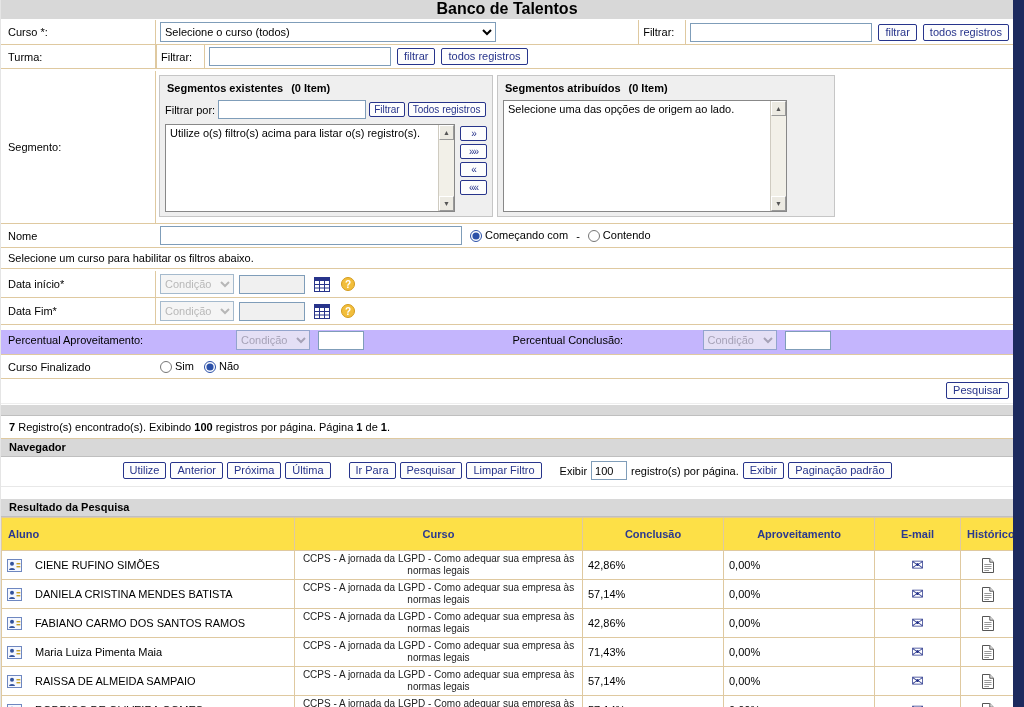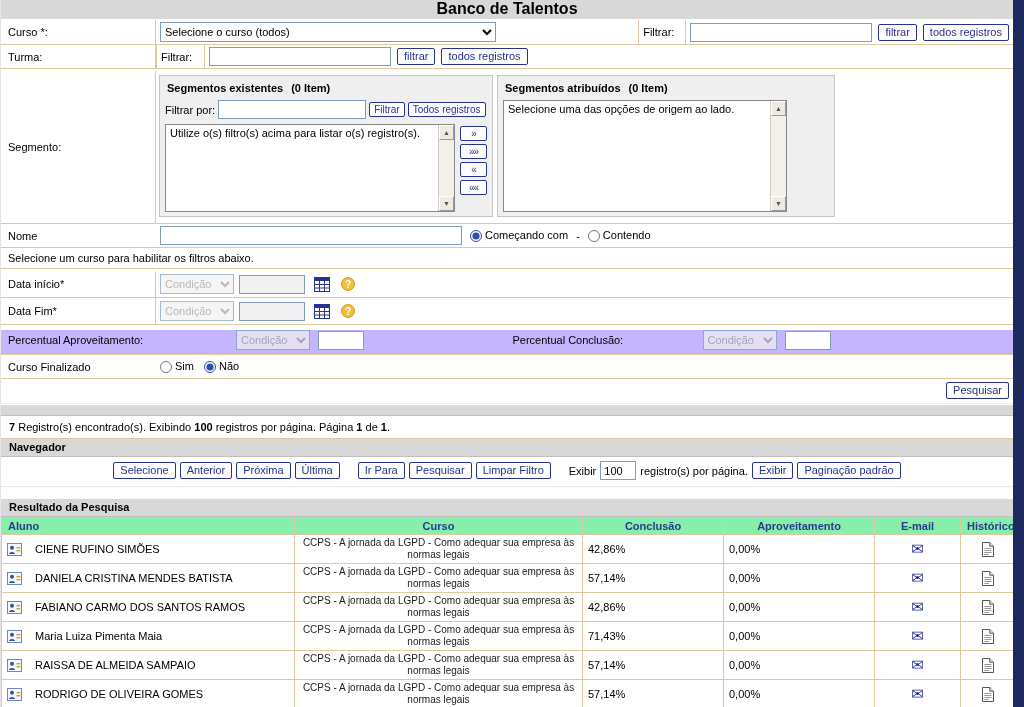--- a/index.html
+++ b/index.html
@@ -71,21 +71,21 @@
   .band.h12{height:12px}
   .band-title{background:var(--band);font-weight:bold;padding:2px 8px 3px;border-bottom:1px solid #BFBFBF}
 
   .summary-row{padding:5px 8px;border-bottom:1px solid var(--line);background:#fff}
 
   .pag-row{display:flex;align-items:center;justify-content:center;gap:4px;padding:4px 0 6px;background:#fff;border-bottom:1px solid #E8E8E8}
   .pag-group-gap{width:10px}
   .pag-row input{width:36px}
 
   table.results{width:100%;border-collapse:collapse;table-layout:fixed}
-  table.results th{background:#86efac;color:#2B3990;font-weight:bold;font-size:11px;border:1px solid var(--line);padding:2px 6px;height:17px}
+  table.results th{background:#fde047;color:#2B3990;font-weight:bold;font-size:11px;border:1px solid var(--line);padding:2px 6px;height:33px}
   table.results th.th-left{text-align:left}
   table.results td{border:1px solid var(--line);padding:2px 5px;height:28px;vertical-align:middle;background:#fff}
   td.td-aluno{text-align:left}
   td.td-aluno .aluno-wrap{display:flex;align-items:center;gap:13px}
   td.td-curso{text-align:center;font-size:10px;color:#222;line-height:12px;padding:2px 14px}
   td.td-num{text-align:left}
   td.td-icon{text-align:center}
   .mail-icon{color:var(--navy);font-size:15px;line-height:14px;cursor:pointer}
   .doc-icon,.user-icon{display:inline-flex;vertical-align:middle}
 </style>
@@ -259,21 +259,21 @@
 
   <div class="band h12"></div>
 
   <div class="summary-row">
     <b>7</b><span> Registro(s) encontrado(s). Exibindo </span><b>100</b><span> registros por página. Página </span><b>1</b><span> de </span><b>1</b><span>.</span>
   </div>
 
   <div class="band-title">Navegador</div>
 
   <div class="pag-row">
-    <button class="btn">Selecione</button>
+    <button class="btn">Utilize</button>
     <button class="btn">Anterior</button>
     <button class="btn">Próxima</button>
     <button class="btn">Última</button>
     <span class="pag-group-gap"></span>
     <button class="btn">Ir Para</button>
     <button class="btn">Pesquisar</button>
     <button class="btn">Limpar Filtro</button>
     <span class="pag-group-gap"></span>
     <span>Exibir</span>
     <input type="text" value="100" style="">

